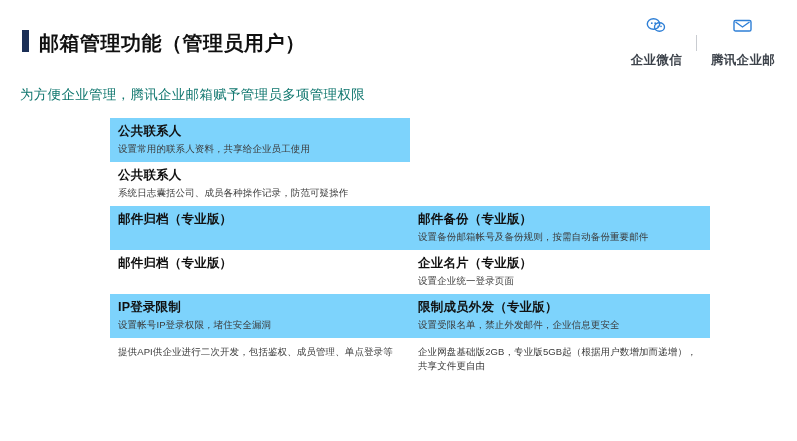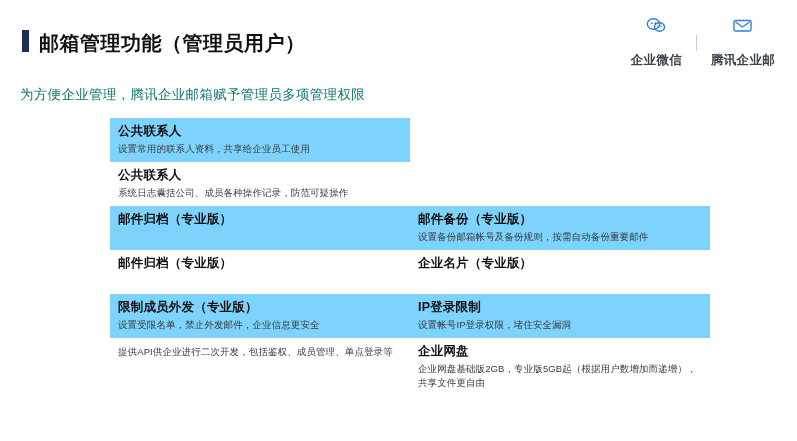--- a/index.html
+++ b/index.html
@@ -189,38 +189,38 @@
         <div class="cell-desc">设置备份邮箱帐号及备份规则，按需自动备份重要邮件</div>
       </div>
     </div>
 
     <div class="row">
       <div class="cell">
         <div class="cell-title">邮件归档（专业版）</div>
       </div>
       <div class="cell">
         <div class="cell-title">企业名片（专业版）</div>
+        <div class="cell-desc">设置企业统一登录页面</div>
       </div>
     </div>
 
     <div class="row shaded">
+      <div class="cell">
+        <div class="cell-title">IP登录限制</div>
+        <div class="cell-desc">设置帐号IP登录权限，堵住安全漏洞</div>
+      </div>
       <div class="cell">
         <div class="cell-title">限制成员外发（专业版）</div>
         <div class="cell-desc">设置受限名单，禁止外发邮件，企业信息更安全</div>
       </div>
-      <div class="cell">
-        <div class="cell-title">IP登录限制</div>
-        <div class="cell-desc">设置帐号IP登录权限，堵住安全漏洞</div>
-      </div>
     </div>
 
     <div class="row">
       <div class="cell">
         <div class="cell-desc">提供API供企业进行二次开发，包括鉴权、成员管理、单点登录等</div>
       </div>
       <div class="cell">
-        <div class="cell-title">企业网盘</div>
         <div class="cell-desc">企业网盘基础版2GB，专业版5GB起（根据用户数增加而递增），共享文件更自由</div>
       </div>
     </div>
 
   </div>
 </div>
 
 </body></html>

